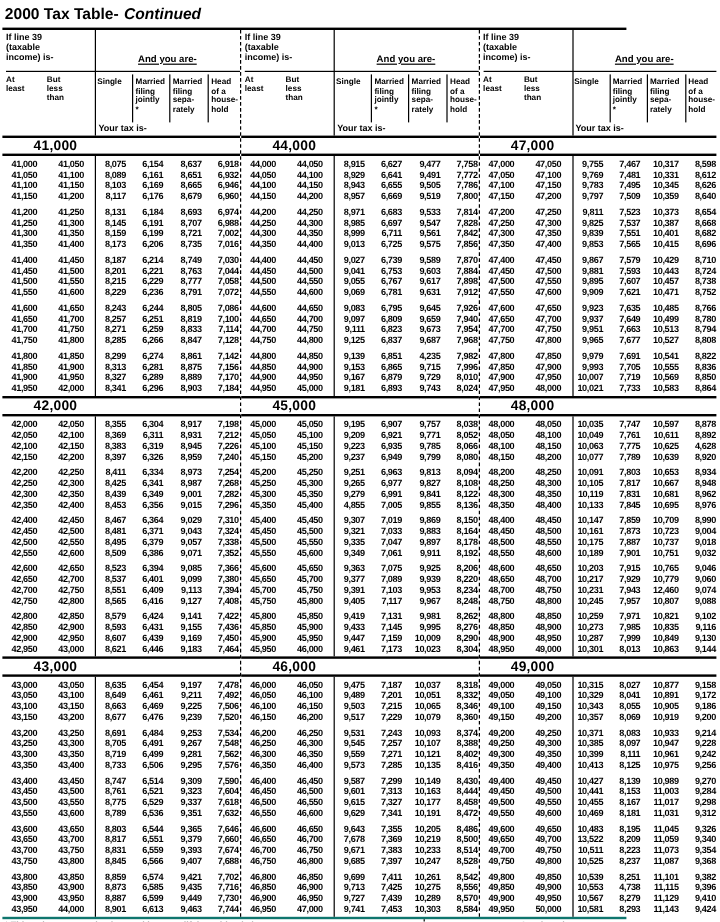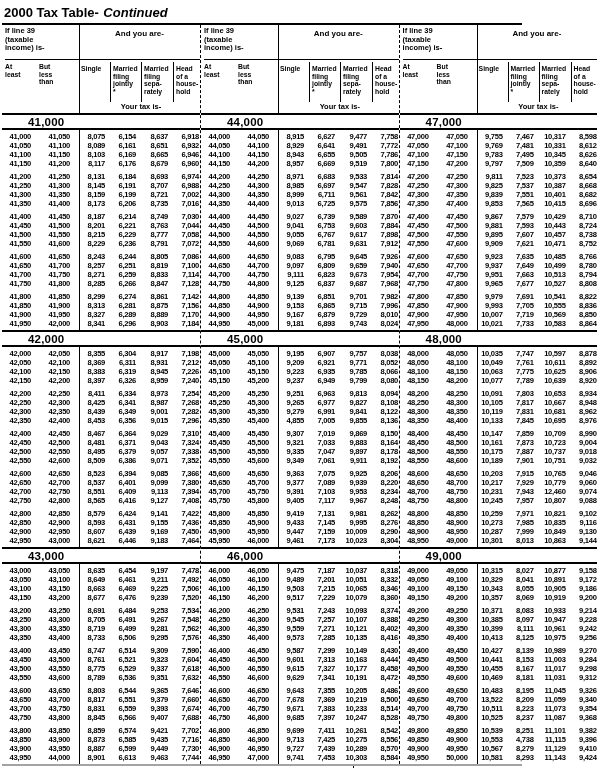--- a/index.html
+++ b/index.html
@@ -10,34 +10,34 @@
     color:#000; font-weight:700;
   }
   .page { width:524px; height:768px; padding:2px 2px 0 2px; display:flex; flex-direction:column; }
 
   
   .title-bar { padding:1px 0 2px 2px; border-bottom:2px solid #000; }
   .title-main { font-size:13px; font-weight:700; }
   .title-cont { font-size:13px; font-weight:700; font-style:italic; }
 
   
-  .panels { display:flex; border-bottom:2px solid #a3a3a3; flex:0 0 auto; }
+  .panels { display:flex; border-bottom:2px solid #0f766e; flex:0 0 auto; }
   .panel { width:198.6px; position:relative; }
   .panel + .panel { border-left:1px dashed #000; }
 
   .panel-header { position:relative; padding-left:3px; height:88px; }
   .panel-header::before { content:''; position:absolute; left:77px; top:0; bottom:0; width:1px; background:#000; }
   .hdr-top { display:flex; border-bottom:1px solid #000; height:35px; }
   .hdr-income { width:74px; font-size:7.5px; line-height:8.5px; padding-top:2px; white-space:pre-line; }
-  .hdr-andyou { flex:1; text-align:center; font-size:8px; padding-top:4px; }
+  .hdr-andyou { flex:1; text-align:center; font-size:8px; padding-top:20px;text-decoration:underline; }
   .hdr-sub { display:grid; grid-template-columns:34px 40px 31px 31px 32px 27px; height:42px; }
   .hdr-sub .h { font-size:6.8px; line-height:7.6px; padding-top:3px; white-space:pre-line; }
   .hdr-sub .h.status { border-left:1px solid #000; padding-left:2px; margin-top:2px; }
   .hdr-sub .h.first-status { border-left:none; }
-  .your-tax { margin-left:77px; text-align:center; font-size:7.5px; height:11px; }
+  .your-tax { margin-left:77px; text-align:left; font-size:7.5px; height:11px; }
 
   
   .section-band { border-top:2px solid #000; border-bottom:2px solid #000; height:17px;
                   padding-left:26px; display:flex; align-items:center; }
   .section-band span { font-size:11.5px; font-weight:700; letter-spacing:0.2px; }
   .section-rows { position:relative; padding:2px 0 2px 3px; }
   .section-rows::before { content:''; position:absolute; left:77px; top:0; bottom:0; width:1px; background:#000; }
   .row { display:grid; grid-template-columns:34px 40px 31px 31px 32px 27px; height:9px; line-height:9px; }
   .row.gap { margin-top:4px; }
   .row .c { font-size:7.6px; text-align:right; letter-spacing:-0.3px; padding-right:5px; }
@@ -753,21 +753,21 @@
               <span class="c c2">9,125</span>
               <span class="c c3">6,837</span>
               <span class="c c4">9,687</span>
               <span class="c c5">7,968</span>
             </div>
             <div class="row gap">
               <span class="c c0">44,800</span>
               <span class="c c1">44,850</span>
               <span class="c c2">9,139</span>
               <span class="c c3">6,851</span>
-              <span class="c c4">9,701</span>
+              <span class="c c4">4,235</span>
               <span class="c c5">7,982</span>
             </div>
             <div class="row">
               <span class="c c0">44,850</span>
               <span class="c c1">44,900</span>
               <span class="c c2">9,153</span>
               <span class="c c3">6,865</span>
               <span class="c c4">9,715</span>
               <span class="c c5">7,996</span>
             </div>
@@ -1336,21 +1336,21 @@
               <span class="c c3">7,761</span>
               <span class="c c4">10,611</span>
               <span class="c c5">8,892</span>
             </div>
             <div class="row">
               <span class="c c0">48,100</span>
               <span class="c c1">48,150</span>
               <span class="c c2">10,063</span>
               <span class="c c3">7,775</span>
               <span class="c c4">10,625</span>
-              <span class="c c5">8,906</span>
+              <span class="c c5">4,628</span>
             </div>
             <div class="row">
               <span class="c c0">48,150</span>
               <span class="c c1">48,200</span>
               <span class="c c2">10,077</span>
               <span class="c c3">7,789</span>
               <span class="c c4">10,639</span>
               <span class="c c5">8,920</span>
             </div>
             <div class="row gap">

